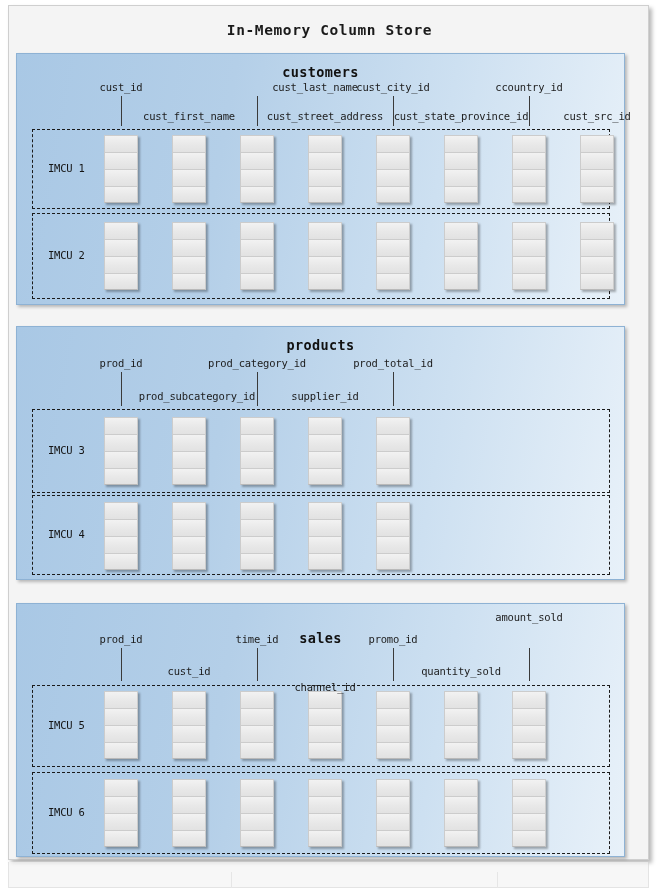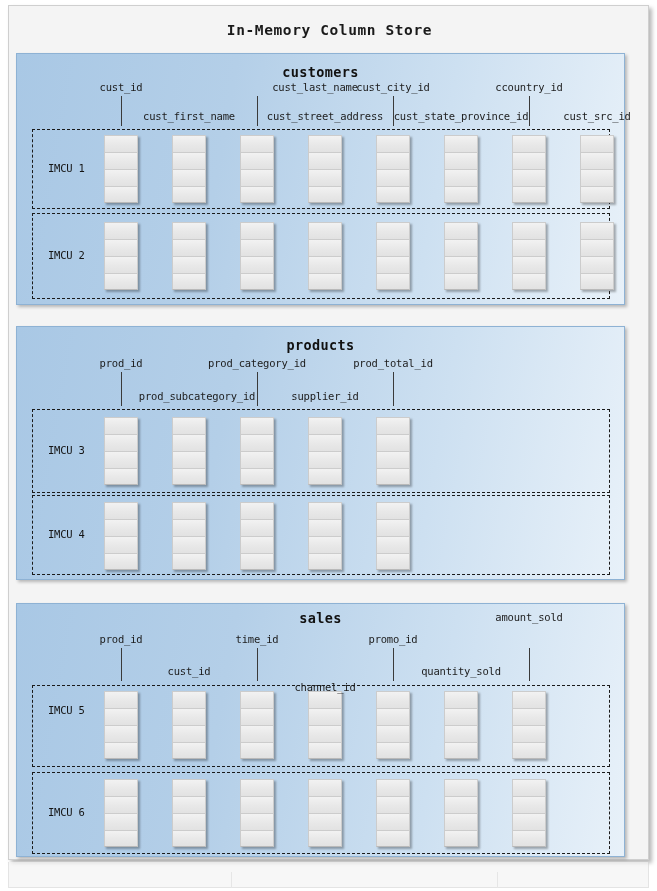--- a/index.html
+++ b/index.html
@@ -333,24 +333,24 @@
       </div>
       <div class="colblock" style="left: 376px; top: 502px;">
         <div class="cell"></div>
         <div class="cell"></div>
         <div class="cell"></div>
         <div class="cell"></div>
       </div>
       <div class="col-label" style="left: 393px; top: 357px;">prod_total_id</div>
       <div class="tick" style="left: 393px; top: 372px; height: 34px;"></div>
       <div class="table-panel" style="top: 603px; height: 254px;">
-        <div class="table-title" style="top: 6px;">sales</div>
+        <div class="table-title" style="top: 26px;">sales</div>
       </div>
       <div class="imcu" style="left: 32px; top: 685px; width: 578px; height: 82px;"></div>
-      <div class="imcu-label" style="left: 48px; top: 704px;">IMCU 5</div>
+      <div class="imcu-label" style="left: 48px; top: 719px;">IMCU 5</div>
       <div class="imcu" style="left: 32px; top: 772px; width: 578px; height: 82px;"></div>
       <div class="imcu-label" style="left: 48px; top: 806px;">IMCU 6</div>
       <div class="colblock" style="left: 104px; top: 691px;">
         <div class="cell"></div>
         <div class="cell"></div>
         <div class="cell"></div>
         <div class="cell"></div>
       </div>
       <div class="colblock" style="left: 104px; top: 779px;">
         <div class="cell"></div>

